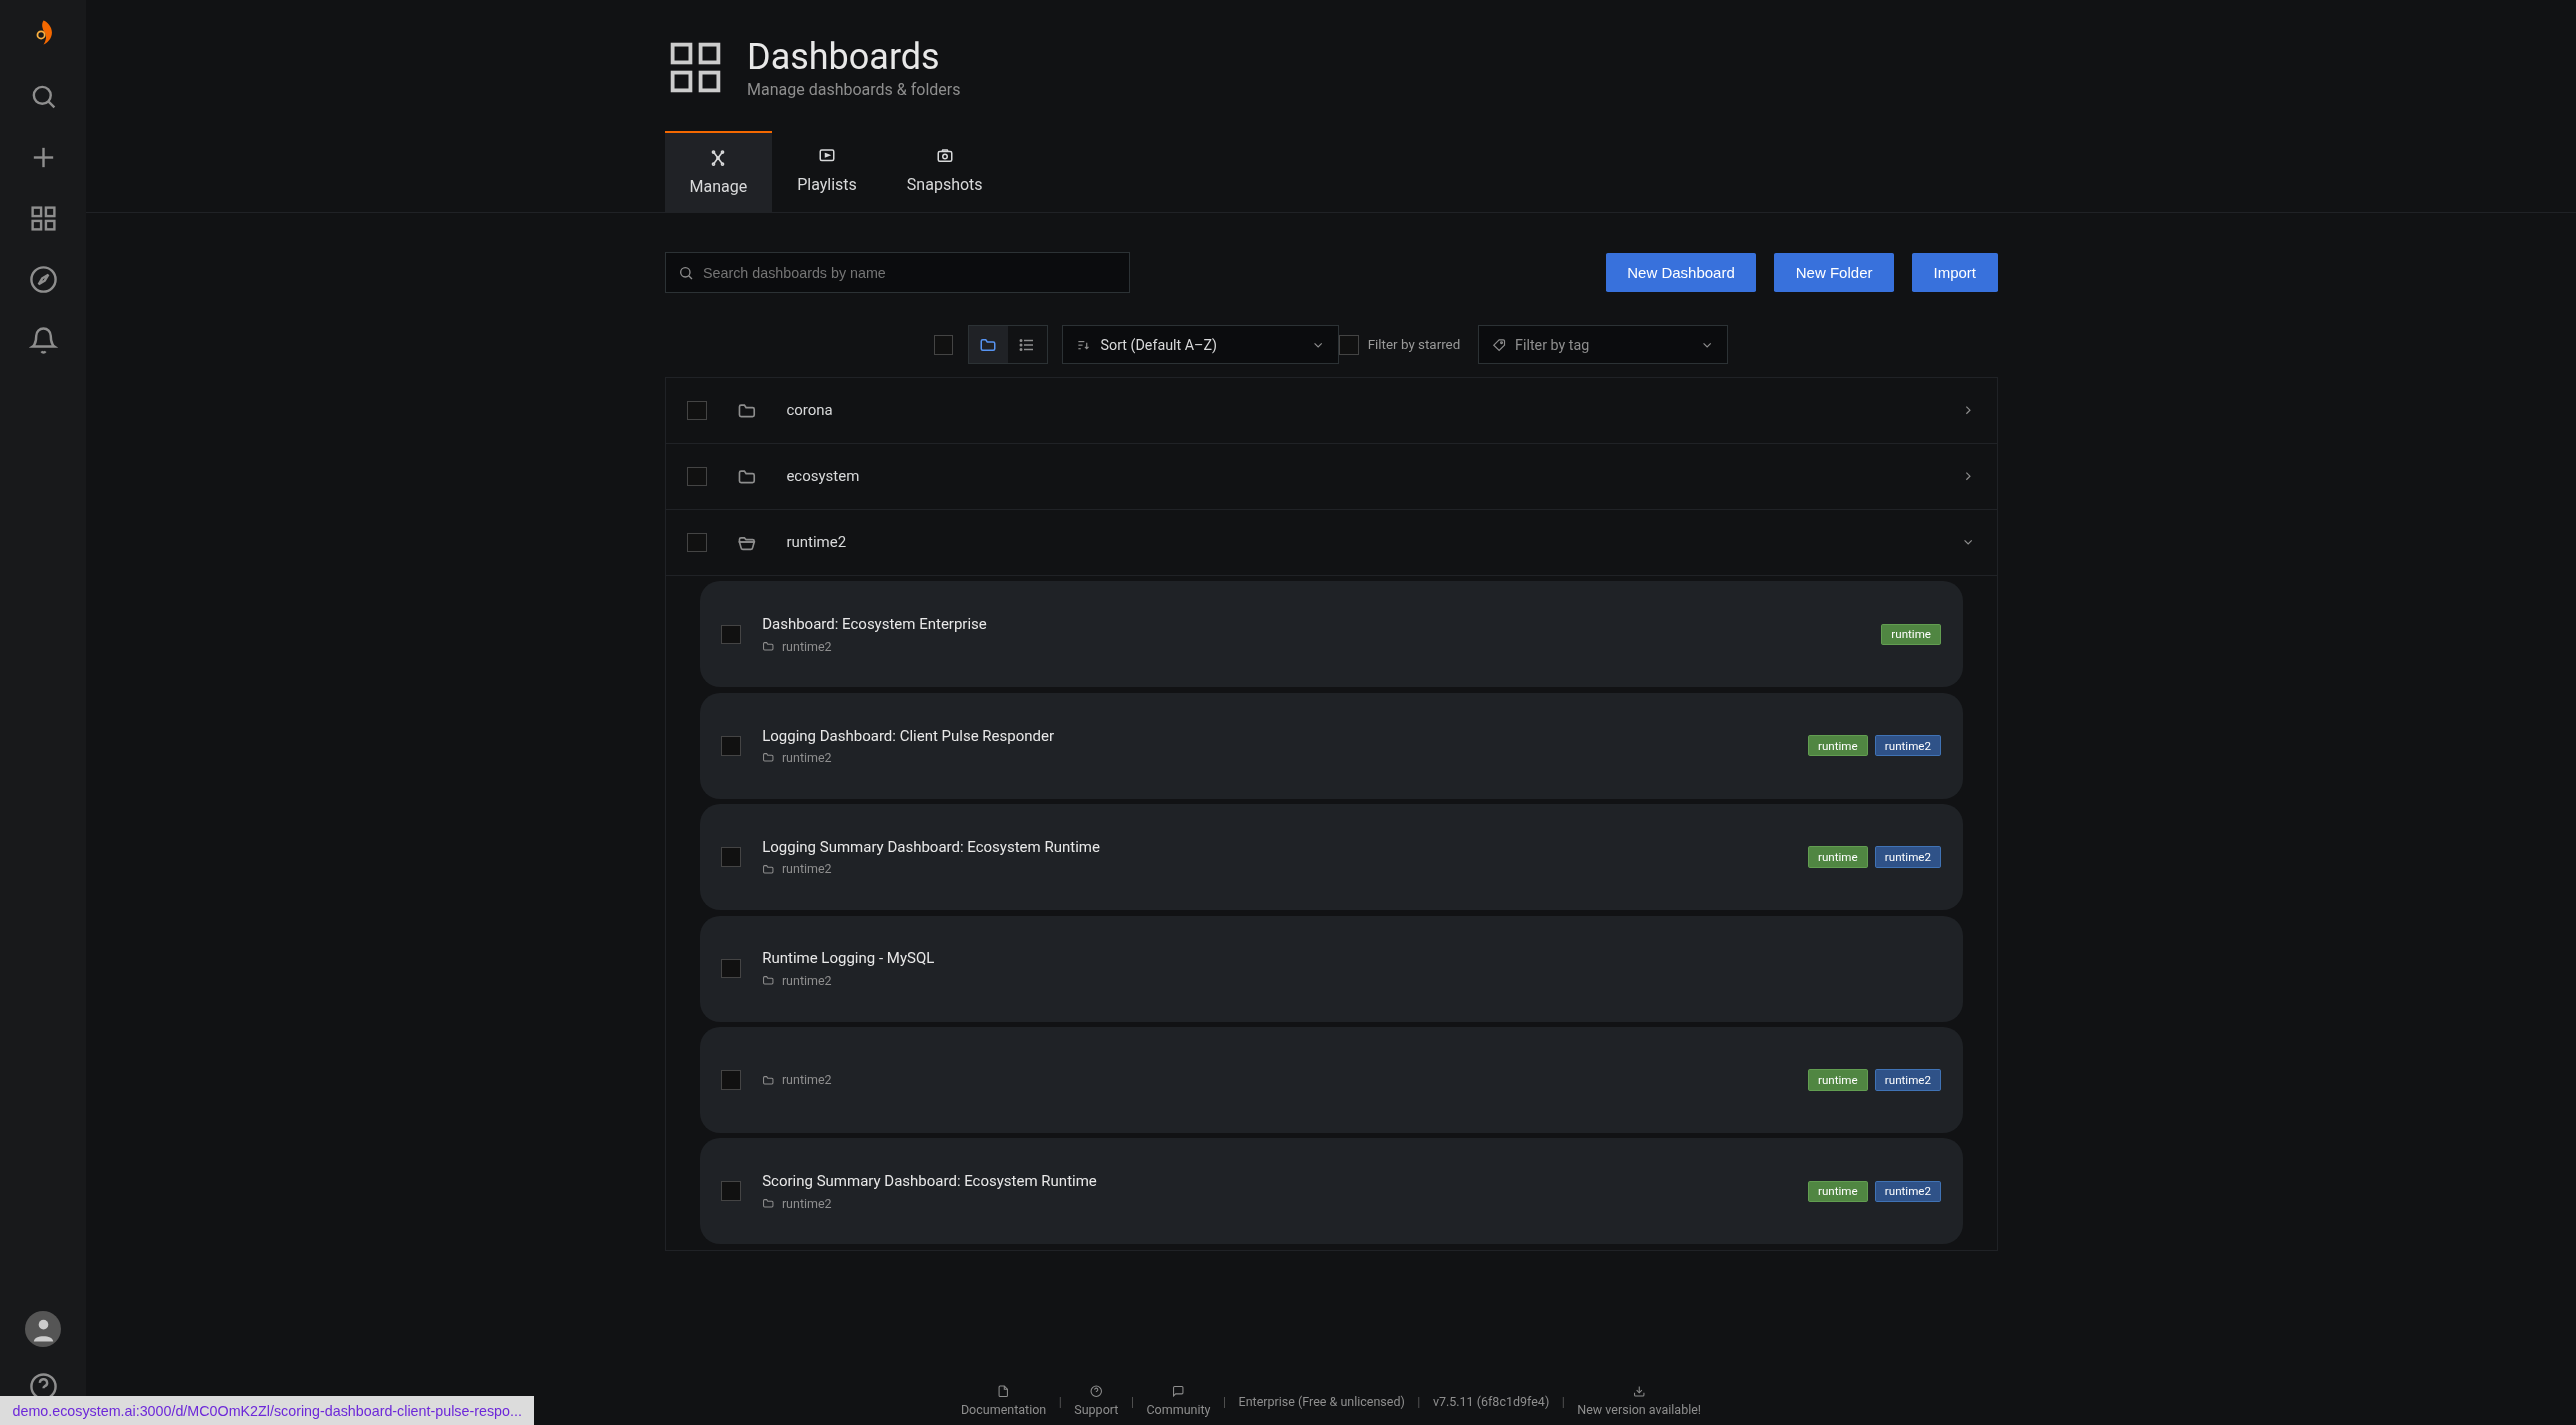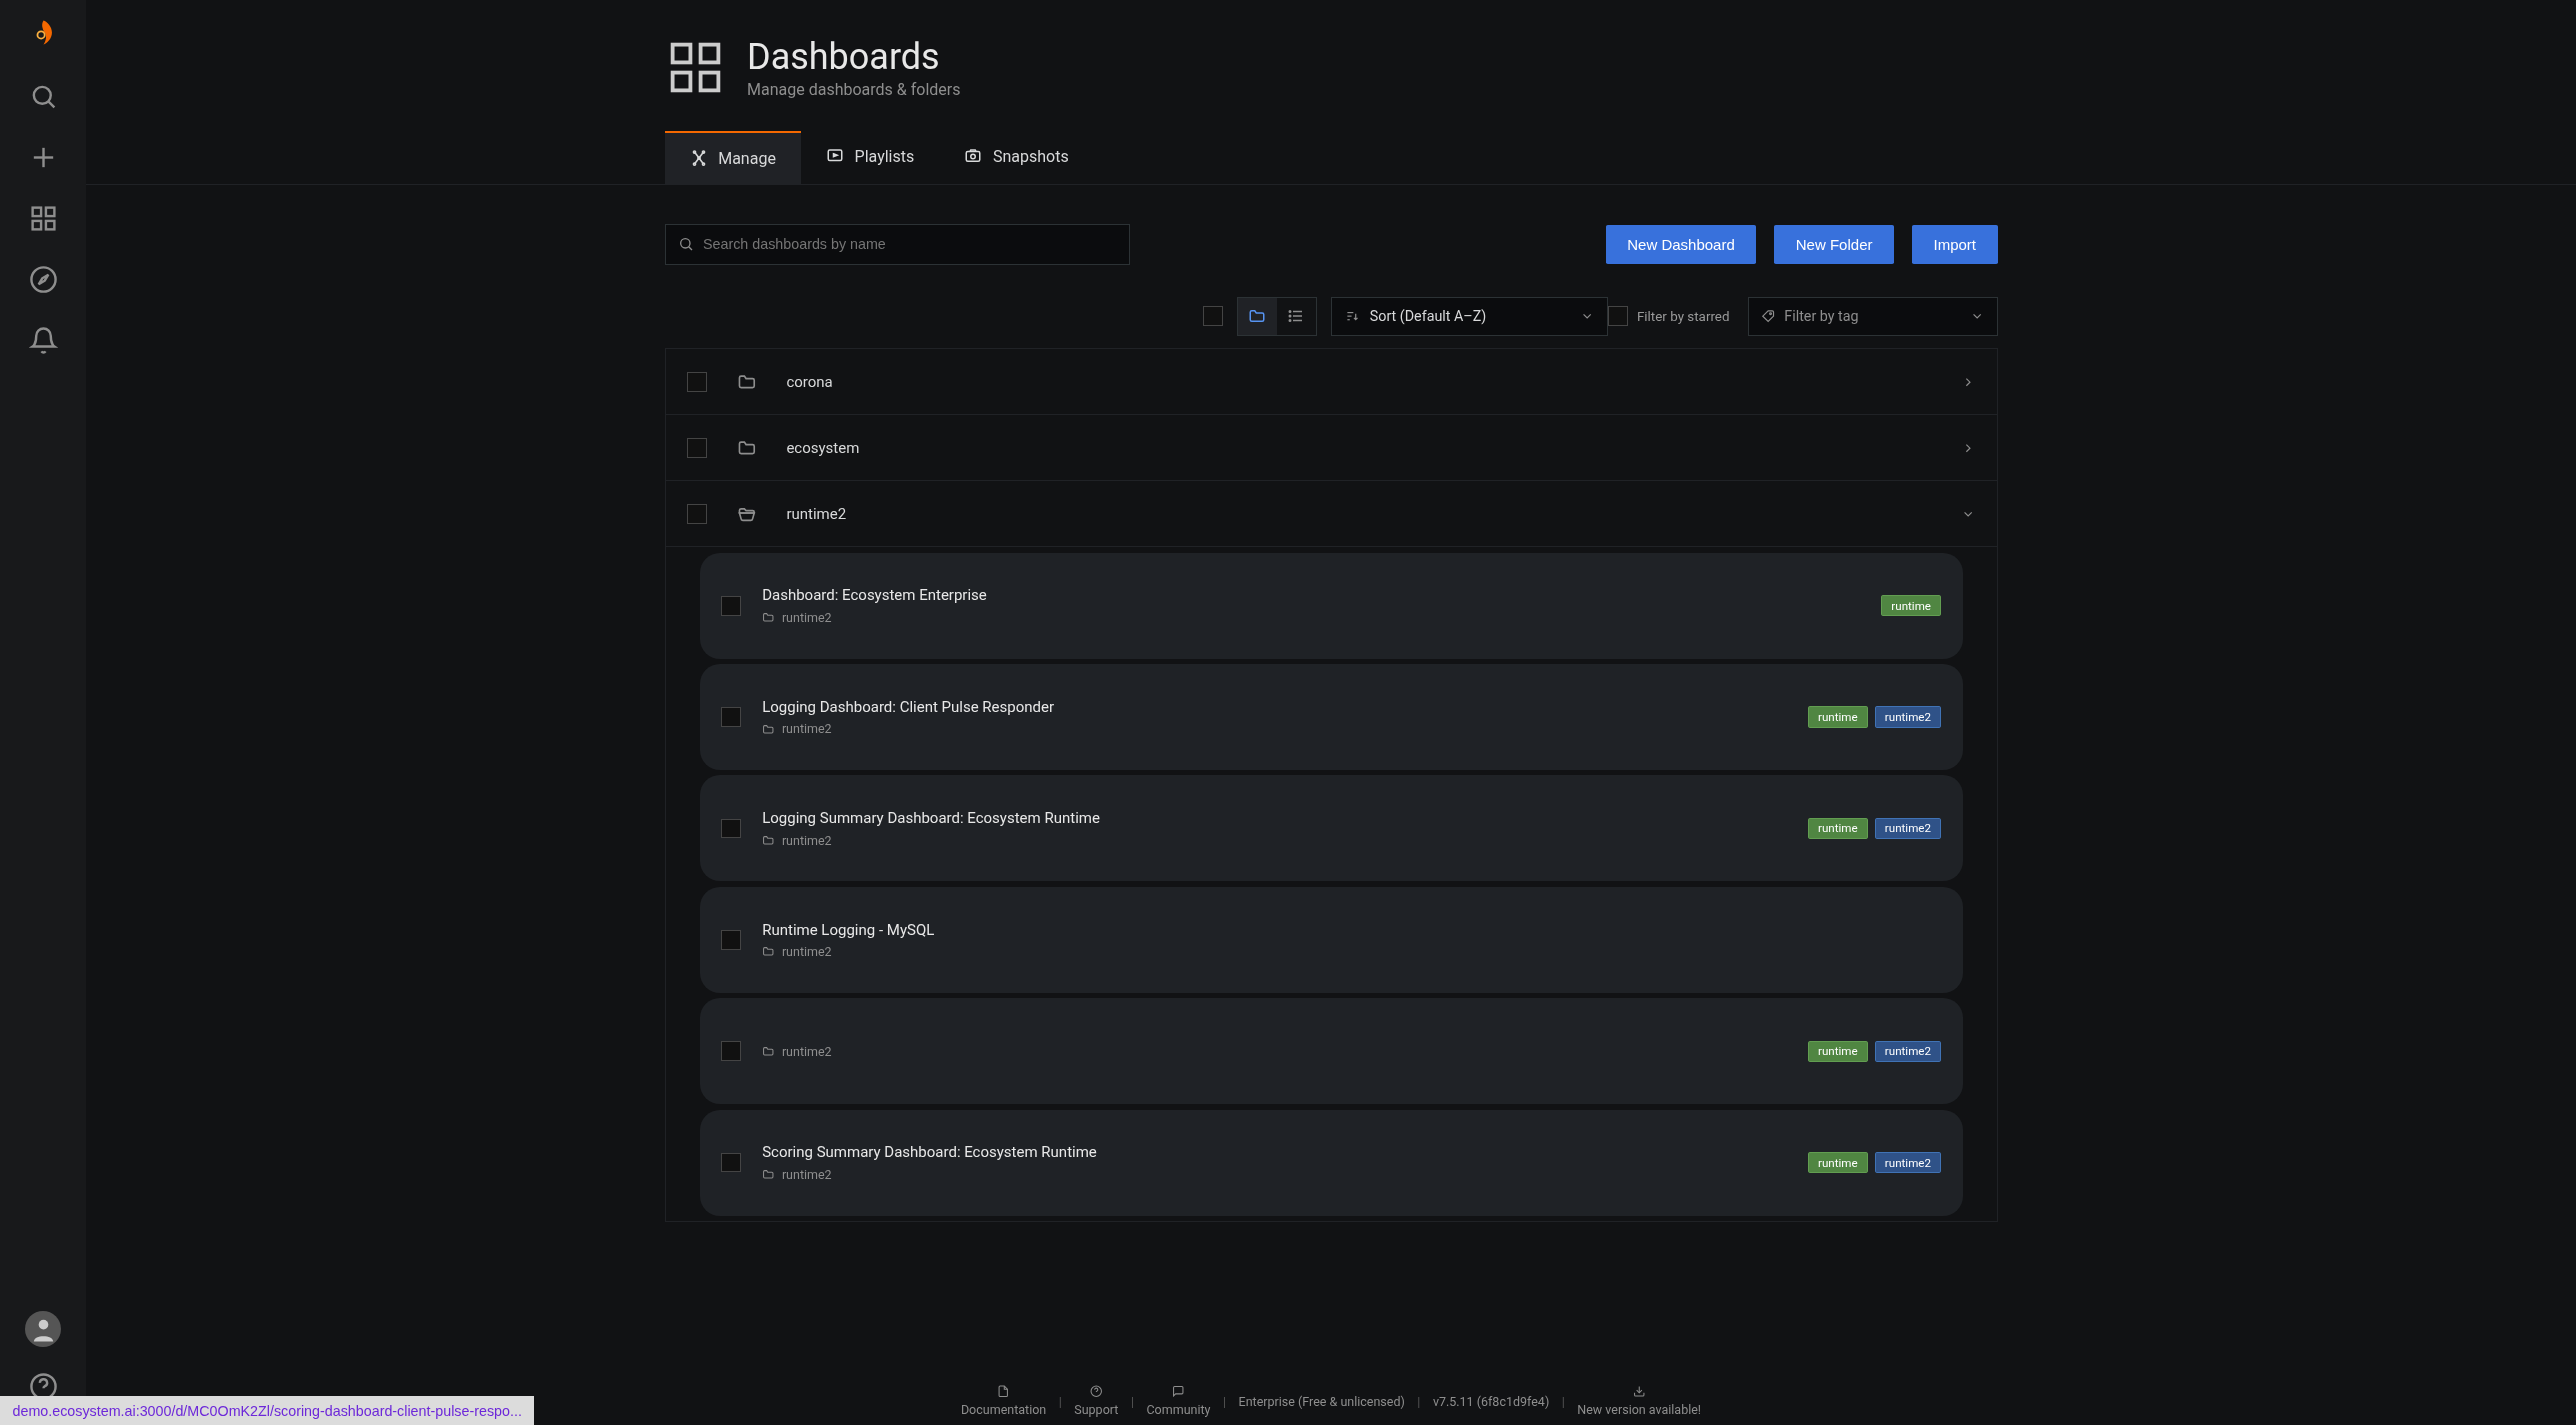--- a/index.html
+++ b/index.html
@@ -38,38 +38,38 @@
 .page-header { padding: 36px 0 0 0; display:flex; justify-content:center; }
 .page-header-inner { width: 1333px; display:flex; align-items:center; gap: 21.5px; }
 .page-header-icon { width: 61px; height: 61px; display:flex; align-items:center; justify-content:center; }
 .page-header-icon svg { width: 61px; height: 61px; stroke: #ccc; }
 .page-title { font-size: 36px; font-weight: 400; color: #e8e8e8; }
 .page-subtitle { font-size: 16px; color: #8e8e8e; margin-top: 1.8px; }
 
 
 .tabs-row { display:flex; justify-content:center; border-bottom: 0.9px solid #202226; margin-top: 32px;}
 .tabs { width: 1333px; display:flex; gap: 0; }
-.tab { display:flex; align-items:center; gap: 10.7px; padding: 16px 25px; cursor:pointer; color: #d8d9da; font-size: 16px; border-bottom: 2.7px solid transparent; }
+.tab { display:flex; align-items:center; gap: 10.7px; padding: 16px 25px; cursor:pointer; color: #d8d9da; font-size: 16px; border-bottom: 2.7px solid transparent; flex-direction: column; }
 .tab.active { background: #202226; border-top: 2.7px solid #f46800; border-bottom: none; }
 .tab svg { width: 18px; height: 18px; }
 
 
 .content-wrap { display:flex; justify-content:center; flex:1; overflow:auto; }
 .content { width: 1333px; padding-top: 39px; }
 
 
 .action-row { display:flex; align-items:center; justify-content:space-between; margin-bottom: 32px; }
 .search-box { width: 465px; height: 41px; background: #0b0c0e; border: 0.9px solid #2c3235; display:flex; align-items:center; padding: 0 12.5px; gap: 9px; }
 .search-box input { flex:1; background:transparent; border:none; color:#ccc; font-size: 14.3px; outline:none; }
 .search-box svg { width:16px; height:16px; stroke:#8e8e8e; }
 .btns { display:flex; gap: 18px; }
 .btn { height: 39px; padding: 0 21.5px; background: #3871dc; color:#fff; border:none; font-size: 15px; cursor:pointer; display:flex; align-items:center; border-radius: 1.8px;}
 
 
-.filter-row { display:flex; align-items:center; justify-content:flex-end; margin-bottom: 12.5px; }
+.filter-row { display:flex; align-items:center; justify-content:center; margin-bottom: 12.5px; }
 .filter-left { display:flex; align-items:center; gap: 14.3px; }
 .row-checkbox { width: 19.7px; height: 19.7px; border: 0.9px solid #444; background: #111; cursor:pointer; }
 .toggle-group { display:flex; border: 0.9px solid #2c3235; height: 39px; }
 .toggle-btn { width: 39px; display:flex; align-items:center; justify-content:center; cursor:pointer; }
 .toggle-btn.active { background: #202226; }
 .toggle-btn svg { width:18px; height:18px; }
 .toggle-btn.active svg { stroke:#5794f2; fill:none;}
 .toggle-btn:not(.active) svg { stroke:#8e8e8e; fill:none;}
 .sort-select { height: 39px; border: 0.9px solid #2c3235; background: #0b0c0e; display:flex; align-items:center; padding: 0 12.5px; gap: 10.7px; cursor:pointer; min-width: 277px; justify-content:space-between; font-size:14.3px;}
 .sort-select-left { display:flex; gap:10.7px; align-items:center; }

